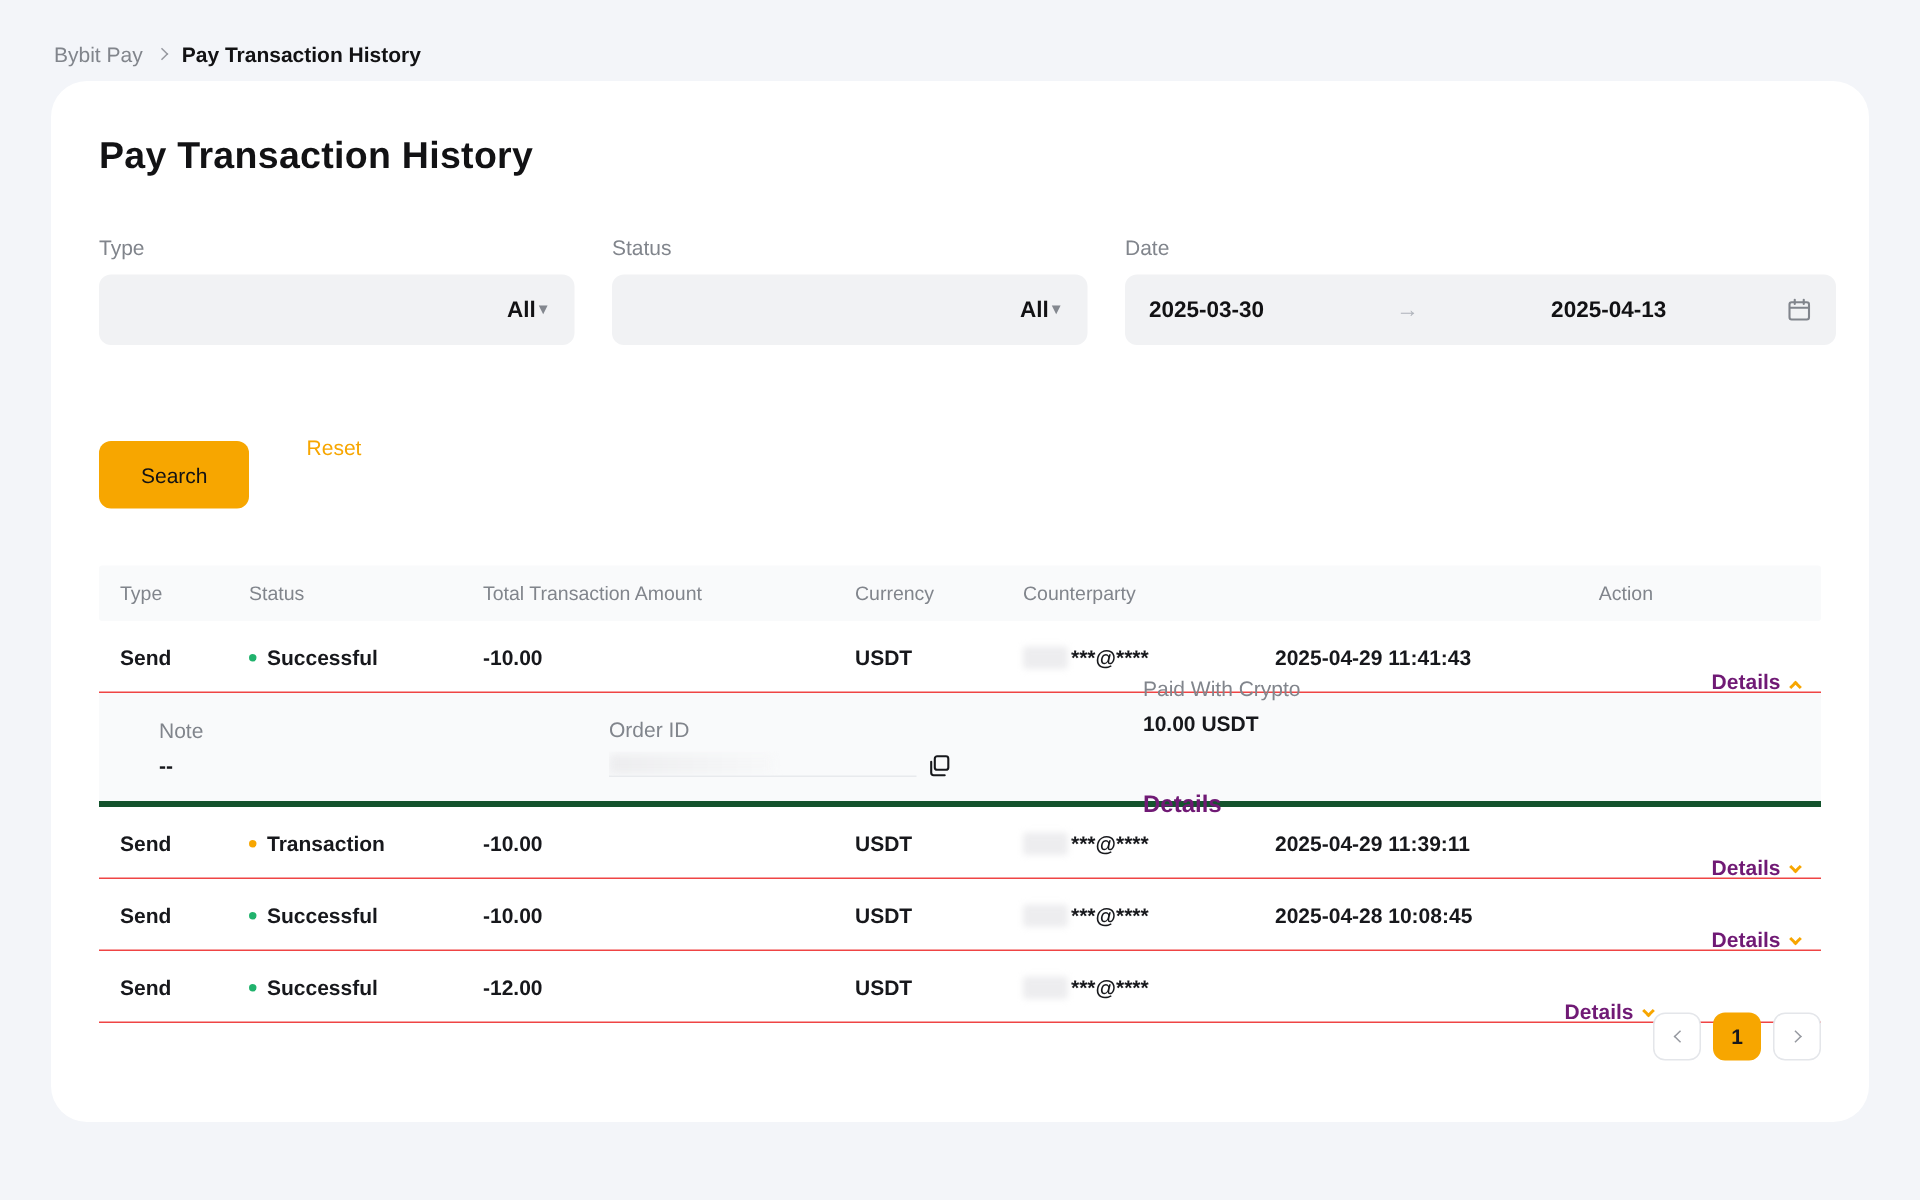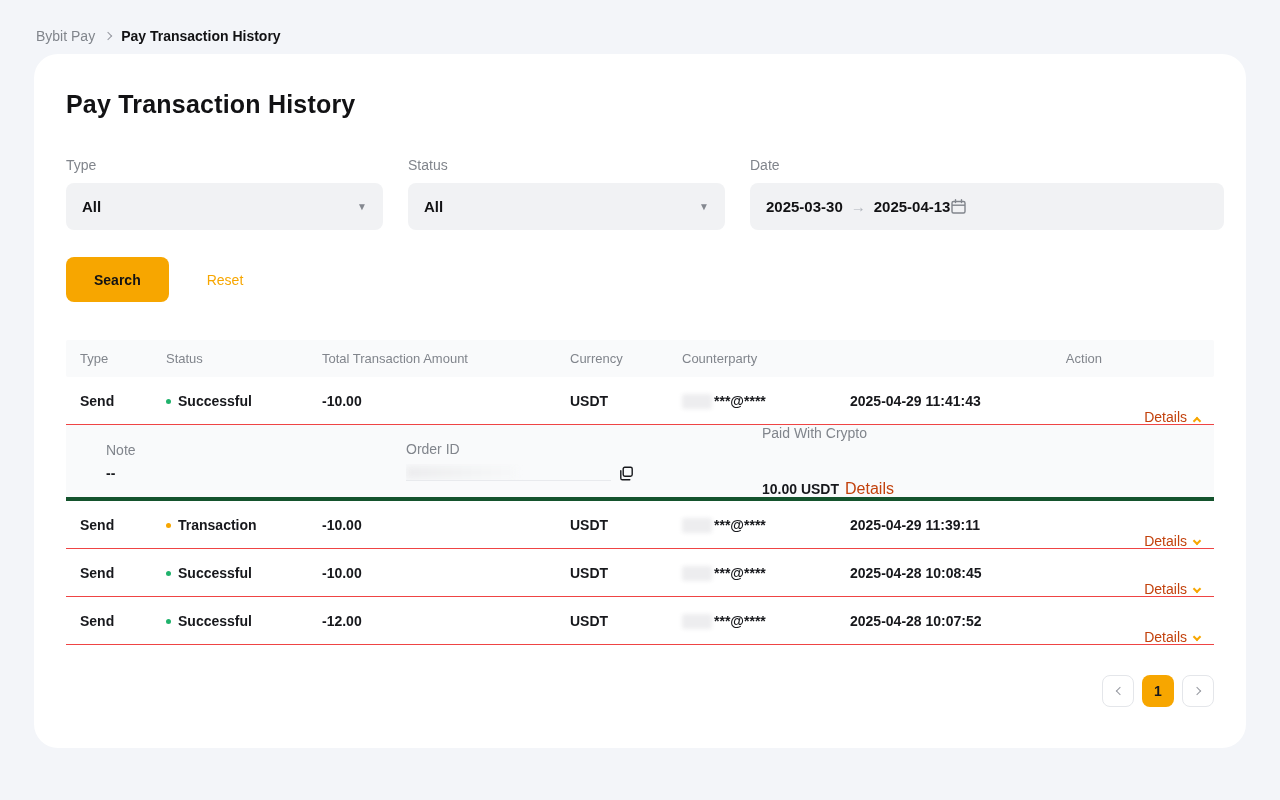--- a/index.html
+++ b/index.html
@@ -28,33 +28,34 @@
   .page-title { font-size:25px; font-weight:700; color:#121214; letter-spacing:.2px; }
 
   
   .filters { display:grid; grid-template-columns:317px 317px 474px; column-gap:25px; margin-top:38px; }
   .filter-label { font-size:14px; color:#81858c; margin-bottom:10px; }
   .field {
     height:47px; background:#f1f2f4; border-radius:8px;
     display:flex; align-items:center; padding:0 16px;
     font-size:15px; font-weight:700; color:#121214; cursor:pointer;
   }
-  .select-field { justify-content:space-between; }
+  .select-field { justify-content:flex-end; }
   .caret { font-size:10px; color:#84888f; }
-  .date-field { }
+  .date-field { justify-content:space-between; }
   .date-val { font-weight:700; }
   .date-arrow { color:#b0b4bb; font-size:15px; font-weight:400; margin:0 8px; }
   .cal-icon { display:flex; align-items:center; }
 
   
   .actions-row { display:flex; align-items:center; margin-top:27px; gap:38px; }
   .search-btn {
-    background:#f7a600; color:#121214; font-weight:700; font-size:14px;
+    background:#f7a600; color:#121214; font-weight:400; font-size:14px;
     border:none; border-radius:8px; height:45px; padding:0 28px; cursor:pointer;
     font-family:"Liberation Sans", sans-serif;
+    margin-top:37px;
   }
   .reset-link { color:#f7a600; font-weight:400; font-size:14px; cursor:pointer; }
 
   
   .table { margin-top:38px; }
   .trow {
     display:grid;
     grid-template-columns:86px 156px 248px 112px 168px 280px 1fr;
     align-items:center;
   }
@@ -62,21 +63,21 @@
   .thead .cell { font-weight:400; }
   .cell { padding-left:14px; }
   .cell:last-child { text-align:right; padding-right:14px; }
   .tbody-row { height:48px; border-bottom:1px solid #ef4444; font-size:14px; font-weight:700; color:#17181c; }
   .status-cell { display:flex; align-items:center; }
   .dot { width:5px; height:5px; border-radius:50%; display:inline-block; margin-right:7px; flex:0 0 auto; }
   .successful .dot { background:#20b26c; }
   .processing .dot { background:#f7a600; }
   .cp-cell { display:flex; align-items:center; }
   .blur-chip { width:30px; height:15px; background:#ededef; border-radius:2px; filter:blur(2px); margin-right:2px; }
-  .details-link { color:#c2410c; font-weight:400; cursor:pointer; white-space:nowrap;margin-top:32px; }
+  .details-link { color:#701a75; font-weight:700; cursor:pointer; white-space:nowrap;margin-top:32px; }
   .chev { display:inline-block; width:6px; height:6px; border-right:2px solid #f7a600; border-bottom:2px solid #f7a600; margin-left:7px; }
   .chev.down { transform:rotate(45deg); vertical-align:2px; }
   .chev.up { transform:rotate(-135deg); vertical-align:-2px; }
 
   
   .expand-panel {
     background:#f9fafb; border-bottom:4px solid #14532d;
     height:76px; display:flex; align-items:center;
   }
   .exp-col { display:flex; flex-direction:column; gap:7px; }
@@ -86,21 +87,21 @@
   .exp-label { font-size:14px; color:#81858c; }
   .exp-value { font-size:14px; font-weight:700; color:#17181c; }
   .order-val-row { display:flex; align-items:flex-end; gap:8px; }
   .order-blur { width:205px; height:17px; border-bottom:1px solid #e8eaed; position:relative; overflow:hidden; }
   .order-blur::before {
     content:""; position:absolute; left:0; top:2px; width:110px; height:13px;
     background:linear-gradient(90deg,#ececee 0%,#f2f3f4 55%, #f7f8f9 100%);
     filter:blur(3px); border-radius:2px;
   }
   .copy-icon { cursor:pointer; display:flex; align-items:center; }
-  .paid-line { display:flex; gap:6px; align-items:baseline; }
+  .paid-line { display:flex; gap:6px; align-items:baseline;flex-direction:column; }
 
   
   .pagination { position:absolute; right:32px; bottom:41px; display:flex; gap:8px; }
   .page-btn {
     width:32px; height:32px; border:1px solid #e4e6ea; border-radius:8px; background:#fff;
     display:flex; align-items:center; justify-content:center; cursor:pointer;
   }
   .pchev { display:inline-block; width:6px; height:6px; border-right:1.5px solid #9699a0; border-bottom:1.5px solid #9699a0; }
   .pchev.left { transform:rotate(135deg); margin-left:3px; }
   .pchev.right { transform:rotate(-45deg); margin-right:3px; }
@@ -248,21 +249,20 @@
       <div class="cell status-cell successful">
         <span class="dot"></span>
         <span>Successful</span>
       </div>
       <div class="cell">-12.00</div>
       <div class="cell">USDT</div>
       <div class="cell cp-cell">
         <span class="blur-chip"></span>
         <span>***@****</span>
       </div>
-      <div class="cell">2025-04-28 10:07:52</div>
       <div class="cell details-link"><span>Details</span><span class="chev down"></span></div>
     </div>
   </div>
 
   <div class="pagination">
     <div class="page-btn">
         <span class="pchev left"></span>
       </div>
     <div class="page-current">1</div>
     <div class="page-btn">

